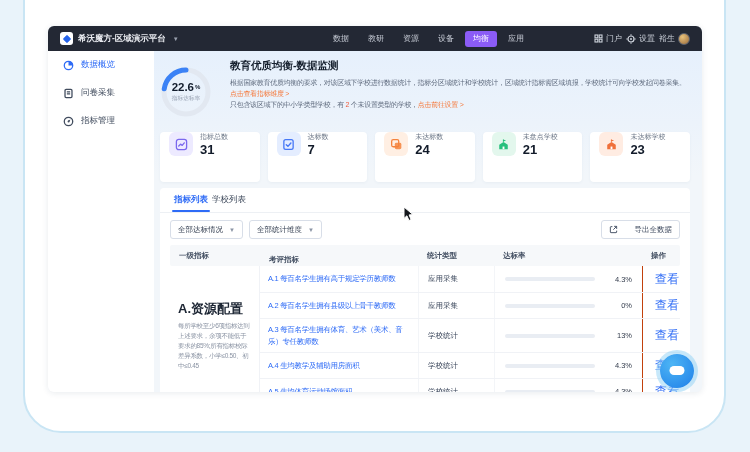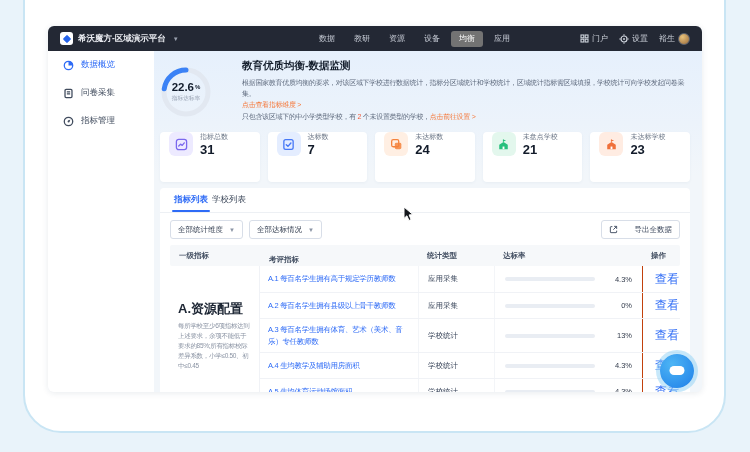--- a/index.html
+++ b/index.html
@@ -15,43 +15,43 @@
   .navbar { height:25px; background:#232834; display:flex; align-items:center;
             padding:0 12px; position:relative; z-index:5; }
   .brand { display:flex; align-items:center; gap:5px; }
   .logo { width:13px; height:13px; background:#fff; border-radius:3px;
           display:flex; align-items:center; justify-content:center; }
   .logo i { width:6px; height:6px; background:#2563eb; transform:rotate(45deg); display:block; border-radius:1px;}
   .brand-title { color:#e8eaef; font-size:8.5px; font-weight:bold; }
   .brand-caret { color:#9aa1ae; font-size:6px; margin-left:2px; }
   .nav-menu { display:flex; gap:3px; margin-left:auto; margin-right:62px; }
   .nav-item { font-size:8px; color:#c7ccd6; padding:2.5px 8px; border-radius:3px; cursor:pointer; }
-  .nav-item.active { background:#737373; color:#fff; }
-  .nav-right { display:flex; align-items:center; gap:11px; }
+  .nav-item.active { background:#8b5cf6; color:#fff; }
+  .nav-right { display:flex; align-items:center; gap:4px; }
   .nav-link { display:flex; align-items:center; gap:3px; color:#cdd2db; font-size:8px; }
   .nav-link svg { display:block; }
   .avatar { width:12px; height:12px; border-radius:50%;
             background:radial-gradient(circle at 35% 30%,#e8c27c,#9a6b3a); border:1px solid #5c6370; }
   
   .sidebar { position:absolute; left:0; top:25px; width:106px; bottom:0; background:#fff; z-index:4; }
   .side-item { display:flex; align-items:center; gap:7px; padding:8px 0 8px 15px;
                font-size:8.5px; color:#414c5e; cursor:pointer; }
   .side-item.active { color:#2e6bf6; }
   .side-item svg { display:block; }
   
   .main { position:absolute; left:106px; top:25px; right:0; bottom:0;
           background:linear-gradient(180deg,#e6f0fc 0%,#ecf3fb 72px,#f2f6fa 125px); }
   .gauge { position:absolute; left:5px; top:14px; width:54px; height:54px; }
   .gauge-text { position:absolute; inset:0; display:flex; flex-direction:column;
                 align-items:center; justify-content:center; }
   .gauge-vrow { display:flex; align-items:center; }
   .gauge-val { font-size:11.5px; font-weight:bold; color:#121c2c; }
   .gauge-unit { font-size:6px; font-weight:bold; color:#121c2c; margin-left:1px; }
   .gauge-label { font-size:6px; color:#98a2b3; margin-top:1px; transform:scale(.95); }
-  .head { position:absolute; left:88px; top:8px; right:5px; }
+  .head { position:absolute; left:76px; top:8px; right:5px; }
   .head-title { font-size:10.5px; font-weight:bold; color:#16202e; margin-bottom:4px; }
   .head-desc { font-size:7px; color:#5e6a7d; line-height:1.6; letter-spacing:-0.3px; }
   .link-orange { color:#f5793b; cursor:pointer; }
   .num-orange { color:#f05b3c; }
   
   .stats { position:absolute; left:6px; top:81px; right:12px; display:flex; gap:8px; }
   .stat-card { flex:1; height:50px; background:#fff; border-radius:4px; display:flex;
                align-items:flex-start; gap:7px; padding-left:9px;
                box-shadow:0 1px 3px rgba(40,70,110,.05); }
   .stat-icon { width:24px; height:24px; border-radius:6px; display:flex;
@@ -293,23 +293,23 @@
       </div>
 
     <div class="panel">
       <div class="tabs" id="tabs">
           <span class="tab active">指标列表</span>
           <span class="tab">学校列表</span>
         </div>
 
       <div class="filter-row">
         <span id="filters" style="display:flex;gap:6px;">
+            <span class="select">全部达标情况
+     <span class="caret">▼</span></span>
             <span class="select">全部统计维度
-     <span class="caret">▼</span></span>
-            <span class="select">全部达标情况
      <span class="caret">▼</span></span>
           </span>
         <span class="export-btn">
           <svg width="9" height="9" viewBox="0 0 12 12" fill="none" stroke="#39455a" stroke-width="1.2">
               <path d="M4.5 2.2H2.6c-.5 0-.8.3-.8.8v6.4c0 .5.3.8.8.8h6.8c.5 0 .8-.3.8-.8V7.5"></path>
               <path d="M6.8 1.8H10.2V5.2"></path>
               <path d="M10 2L5.8 6.2"></path>
             </svg>
           <span>导出全数据</span>
         </span>

